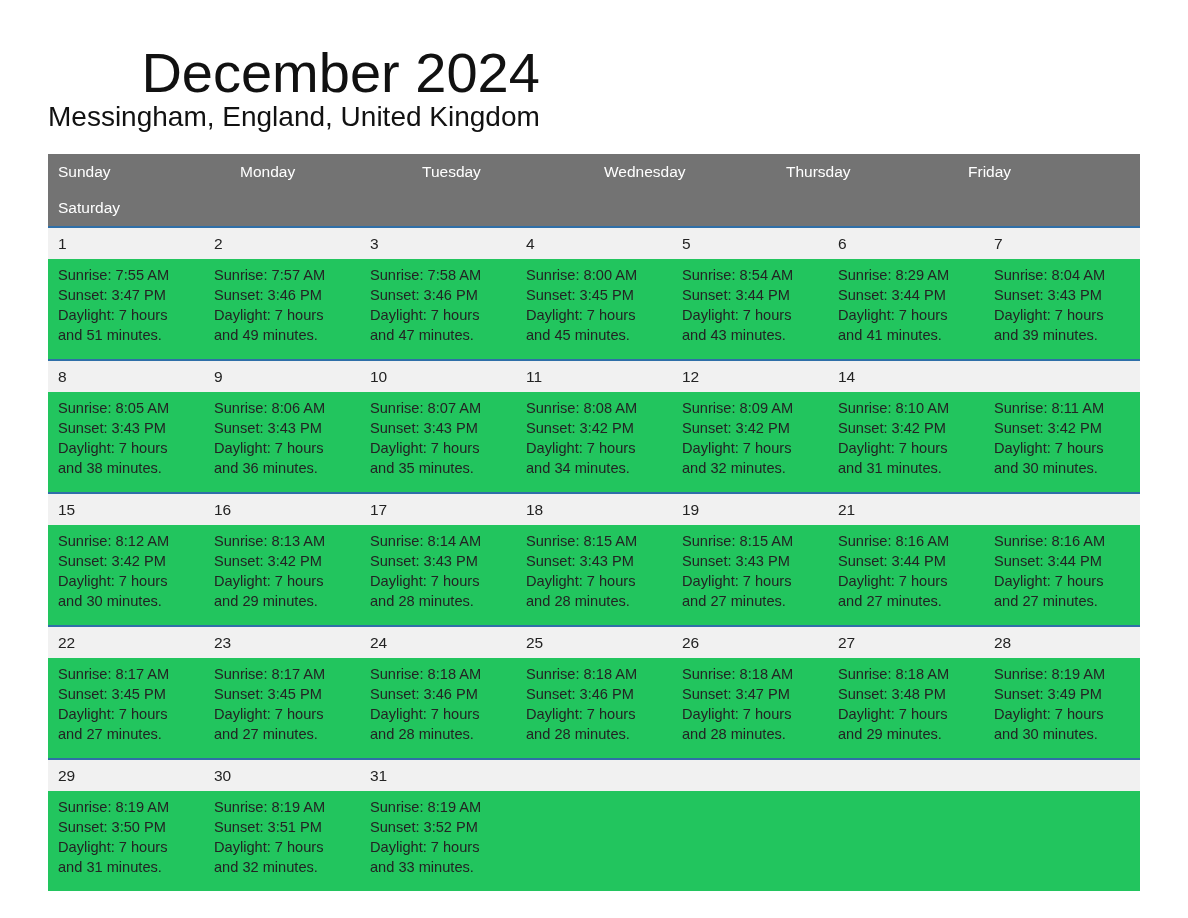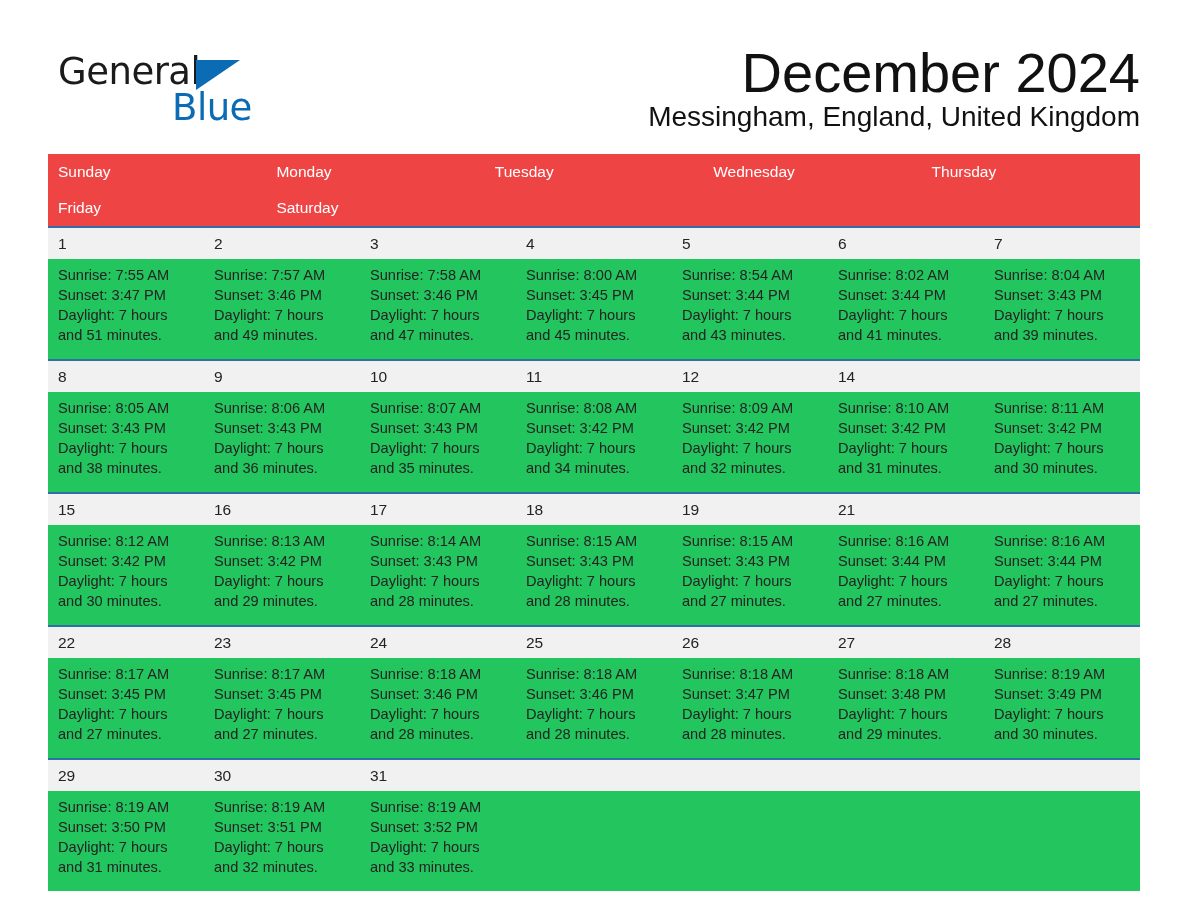--- a/index.html
+++ b/index.html
@@ -87,22 +87,22 @@
     text-align: center;
   }
 
   
   .calendar {
     margin-top: 22px;
     width: 1092px;
   }
   .weekdays {
     display: grid;
-    grid-template-columns: repeat(5, 1fr);
-    background: #ef4444;
+    grid-template-columns: repeat(6, 1fr);
+    background: #737373;
   }
   .weekday {
     color: #ffffff;
     font-size: 15.5px;
     line-height: 18px;
     padding: 9px 0 9px 10px;
     box-sizing: border-box;
   }
 
   .week {
@@ -139,25 +139,20 @@
   .daycell.empty { min-height: 92px; }
   .week.last .daycell { min-height: 92px; }
 </style>
 </head>
 <body>
 
 <div class="page">
 
   <div class="topbar">
 
-    <div class="brand">
-      <span class="brand-general">General</span>
-      <span class="brand-triangle"></span>
-      <span class="brand-blue">Blue</span>
-    </div>
 
     <div class="titles">
       <div class="cal-title">December 2024</div>
       <div class="cal-subtitle">Messingham, England, United Kingdom</div>
     </div>
 
   </div>
 
   <div class="calendar">
 
@@ -206,21 +201,21 @@
           <div class="dayline">Daylight: 7 hours</div>
           <div class="dayline">and 45 minutes.</div>
         </div>
         <div class="daycell">
           <div class="dayline">Sunrise: 8:54 AM</div>
           <div class="dayline">Sunset: 3:44 PM</div>
           <div class="dayline">Daylight: 7 hours</div>
           <div class="dayline">and 43 minutes.</div>
         </div>
         <div class="daycell">
-          <div class="dayline">Sunrise: 8:02 AM</div>
+          <div class="dayline">Sunrise: 8:29 AM</div>
           <div class="dayline">Sunset: 3:44 PM</div>
           <div class="dayline">Daylight: 7 hours</div>
           <div class="dayline">and 41 minutes.</div>
         </div>
         <div class="daycell">
           <div class="dayline">Sunrise: 8:04 AM</div>
           <div class="dayline">Sunset: 3:43 PM</div>
           <div class="dayline">Daylight: 7 hours</div>
           <div class="dayline">and 39 minutes.</div>
         </div>

